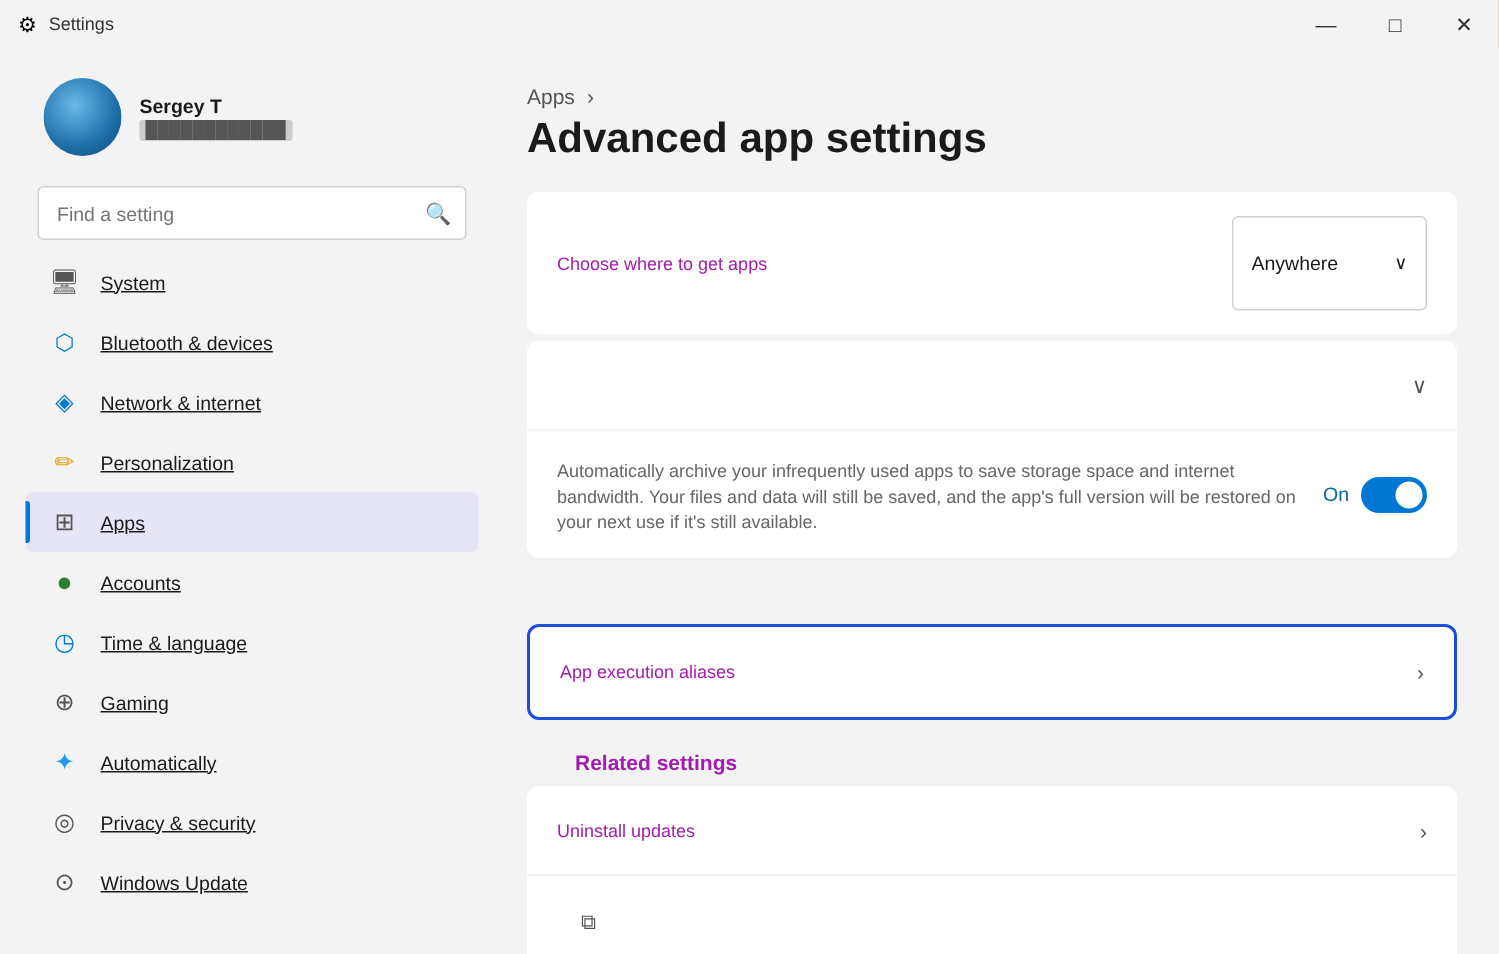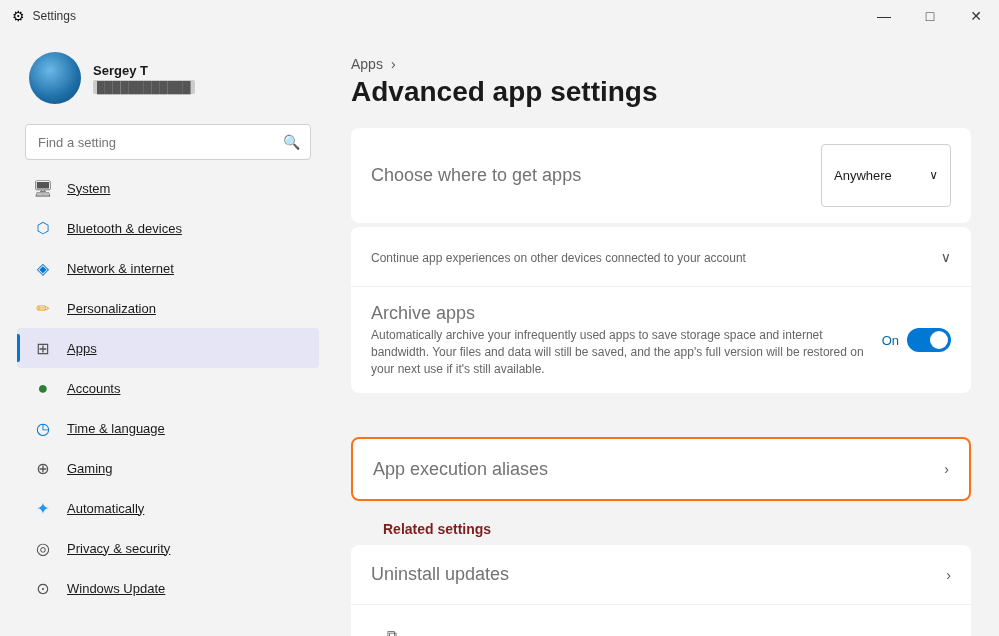--- a/index.html
+++ b/index.html
@@ -229,23 +229,23 @@
       align-items: center;
       justify-content: space-between;
       padding: 16px 20px;
       cursor: pointer;
       border-bottom: 1px solid #f0f0f0;
       min-height: 60px;
     }
     .settings-row:last-child { border-bottom: none; }
     .settings-row-info { flex: 1; }
     .settings-row-title {
-      font-size: 18px;
+      font-size: 12px;
       font-weight: 400;
-      color: #737373;
+      color: #a21caf;
     }
     .settings-row-desc {
       font-size: 12px;
       color: #666;
       margin-top: 3px;
       line-height: 1.4;
       max-width: 520px;
     }
     .settings-row-action {
       display: flex;
@@ -304,21 +304,21 @@
     
     .chevron {
       font-size: 14px;
       color: #555;
     }
 
     
     .section-heading {
       font-size: 14px;
       font-weight: 600;
-      color: #7f1d1d;
+      color: #a21caf;
       margin: 20px 0 8px 0;
       padding-left: 32px;
     }
 
     
     .external-icon {
       font-size: 14px;
       color: #555;
     }
 
@@ -427,43 +427,41 @@
             <span>Anywhere</span>
             <span style="font-size:12px;">∨</span>
           </div>
         </div>
       </div>
     </div>
 
     <div class="settings-card" style="margin-bottom:4px;">
       <div class="settings-row">
         <div class="settings-row-info">
-          <div class="settings-row-desc">Continue app experiences on other devices connected to your account</div>
         </div>
         <div class="settings-row-action">
           <span class="chevron">∨</span>
         </div>
       </div>
       <div class="settings-row">
         <div class="settings-row-info">
-          <div class="settings-row-title">Archive apps</div>
           <div class="settings-row-desc">Automatically archive your infrequently used apps to save storage space and internet bandwidth. Your files and data will still be saved, and the app's full version will be restored on your next use if it's still available.</div>
         </div>
         <div class="settings-row-action">
           <div class="toggle-wrap">
             <span class="toggle-label">On</span>
             <div class="toggle">
               <div class="toggle-thumb"></div>
             </div>
           </div>
         </div>
       </div>
     </div>
 
-    <div class="settings-card" style="border: 2px solid #f97316; margin-bottom: 4px; margin-top: 44px;">
+    <div class="settings-card" style="border: 2px solid #1d4ed8; margin-bottom: 4px; margin-top: 44px;">
       <div class="settings-row" style="border-bottom:none;">
         <div class="settings-row-info">
           <div class="settings-row-title">App execution aliases</div>
         </div>
         <div class="settings-row-action">
           <span class="chevron">›</span>
         </div>
       </div>
     </div>
 

